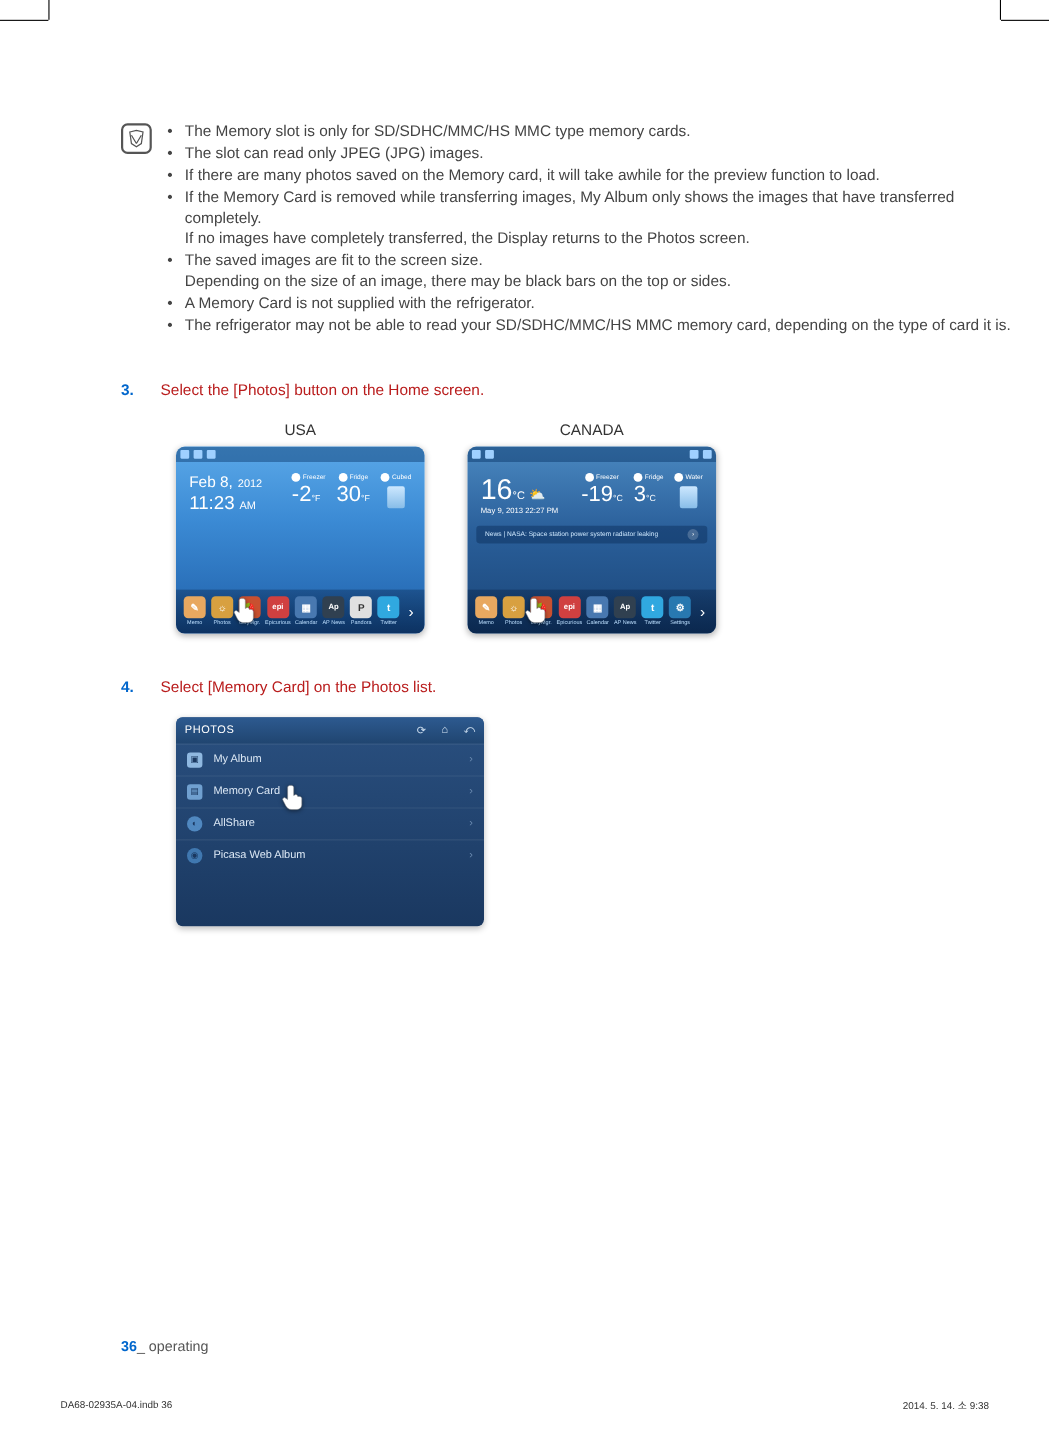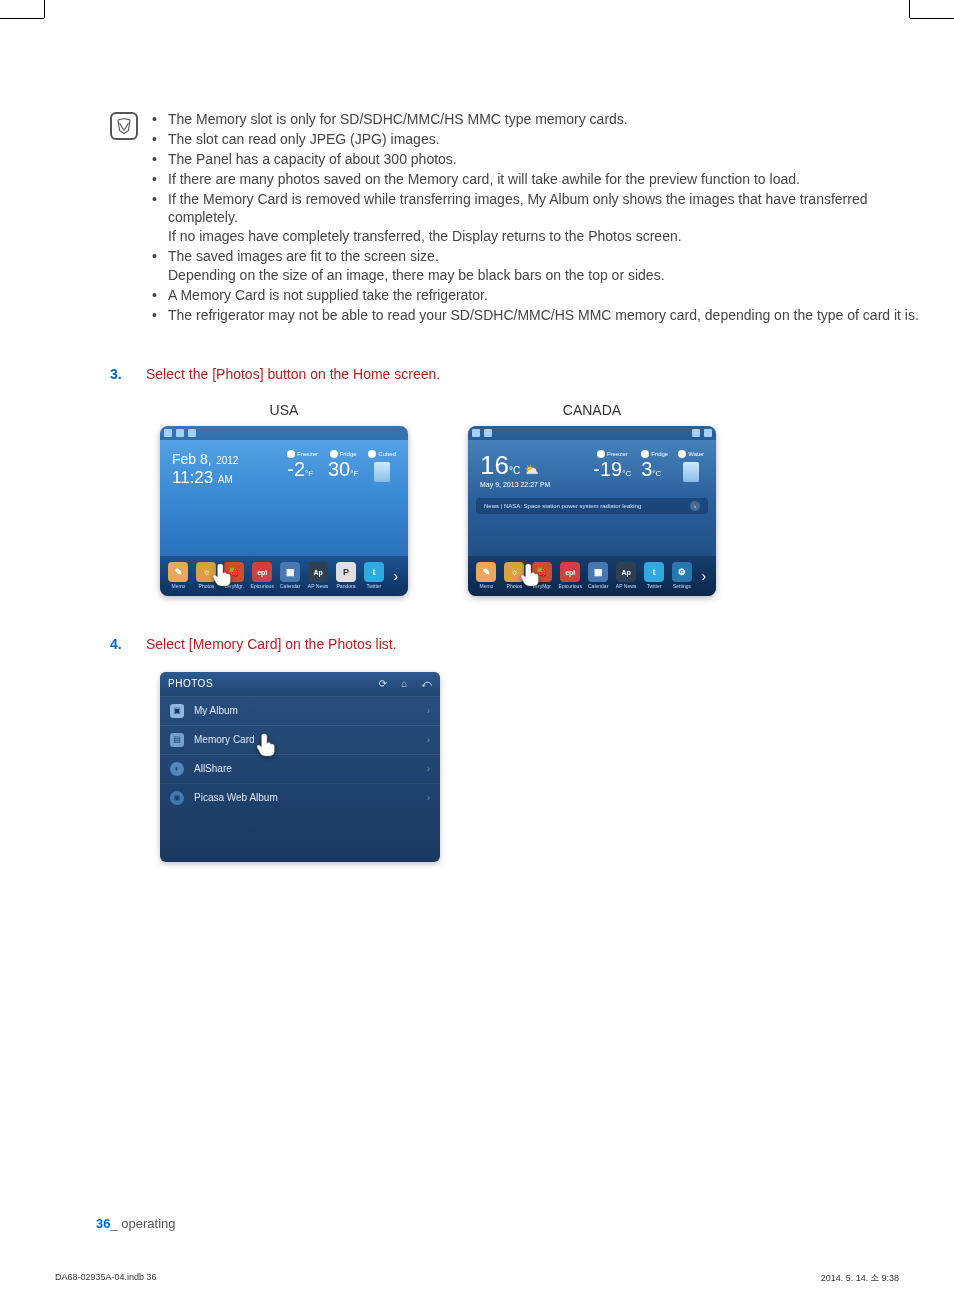--- a/index.html
+++ b/index.html
@@ -70,31 +70,31 @@
     font-size: 14px;
     min-width: 18px;
   }
   .step-text {
     font-size: 14px;
     color: #b91c1c;
   }
 
   .screenshots-row {
     display: flex;
-    gap: 60px;
+    gap: 39px;
     margin: 10px 0 40px 50px;
   }
   .shot-col { text-align: center; }
   .shot-label {
     font-size: 14px;
     color: #333;
     margin-bottom: 8px;
   }
   .device-screen {
-    width: 248px;
+    width: 226px;
     height: 170px;
     border-radius: 8px;
     background: linear-gradient(180deg, #5aa8e8 0%, #3b8ad4 40%, #1f5fa8 100%);
     position: relative;
     overflow: hidden;
     box-shadow: 0 2px 6px rgba(0,0,0,0.3);
   }
   .status-bar {
     height: 14px;
     background: rgba(0,40,90,0.4);
@@ -237,21 +237,21 @@
     font-size:8px;
     color:#1a3860;
   }
   .row-lbl { color:#dce8f5; font-size:10px; flex:1; }
   .row-chev { color:#6a8ab0; font-size:10px; }
   .photos-empty { height: 50px; }
 
   .footer {
     position: absolute;
     bottom: 70px;
-    left: 96px;
+    left: 110px;
     font-size: 13px;
     color: #555;
   }
   .footer .pg { color:#0066cc; font-weight:bold; }
   .print-meta {
     position:absolute;
     bottom: 18px;
     left: 55px;
     right: 55px;
     display:flex;
@@ -273,25 +273,24 @@
   <div class="note-block">
     <div class="note-icon">
       <svg viewBox="0 0 24 24">
           <path d="M4 4 l8 -2 l8 2 l-2 14 l-6 4 l-6 -4 z" fill="none" stroke="#555" stroke-width="1.5"></path>
           <path d="M6 8 l6 10 M18 8 l-6 10" stroke="#555" stroke-width="1.5" fill="none"></path>
         </svg>
     </div>
     <ul class="bullets">
       <li><span>The Memory slot is only for SD/SDHC/MMC/HS MMC type memory cards.</span></li>
       <li><span>The slot can read only JPEG (JPG) images.</span></li>
-      <li><span>The Panel has a capacity of about 300 photos.</span></li>
       <li><span>If there are many photos saved on the Memory card, it will take awhile for the preview function to load.</span></li>
       <li><span>If the Memory Card is removed while transferring images, My Album only shows the images that have transferred completely.</span><span class="sub">If no images have completely transferred, the Display returns to the Photos screen.</span></li>
       <li><span>The saved images are fit to the screen size.</span><span class="sub">Depending on the size of an image, there may be black bars on the top or sides.</span></li>
-      <li><span>A Memory Card is not supplied take the refrigerator.</span></li>
+      <li><span>A Memory Card is not supplied with the refrigerator.</span></li>
       <li><span>The refrigerator may not be able to read your SD/SDHC/MMC/HS MMC memory card, depending on the type of card it is.</span></li>
     </ul>
   </div>
 
   <div class="step">
     <span class="step-num">3.</span>
     <span class="step-text">Select the [Photos] button on the Home screen.</span>
   </div>
 
   <div class="screenshots-row">

